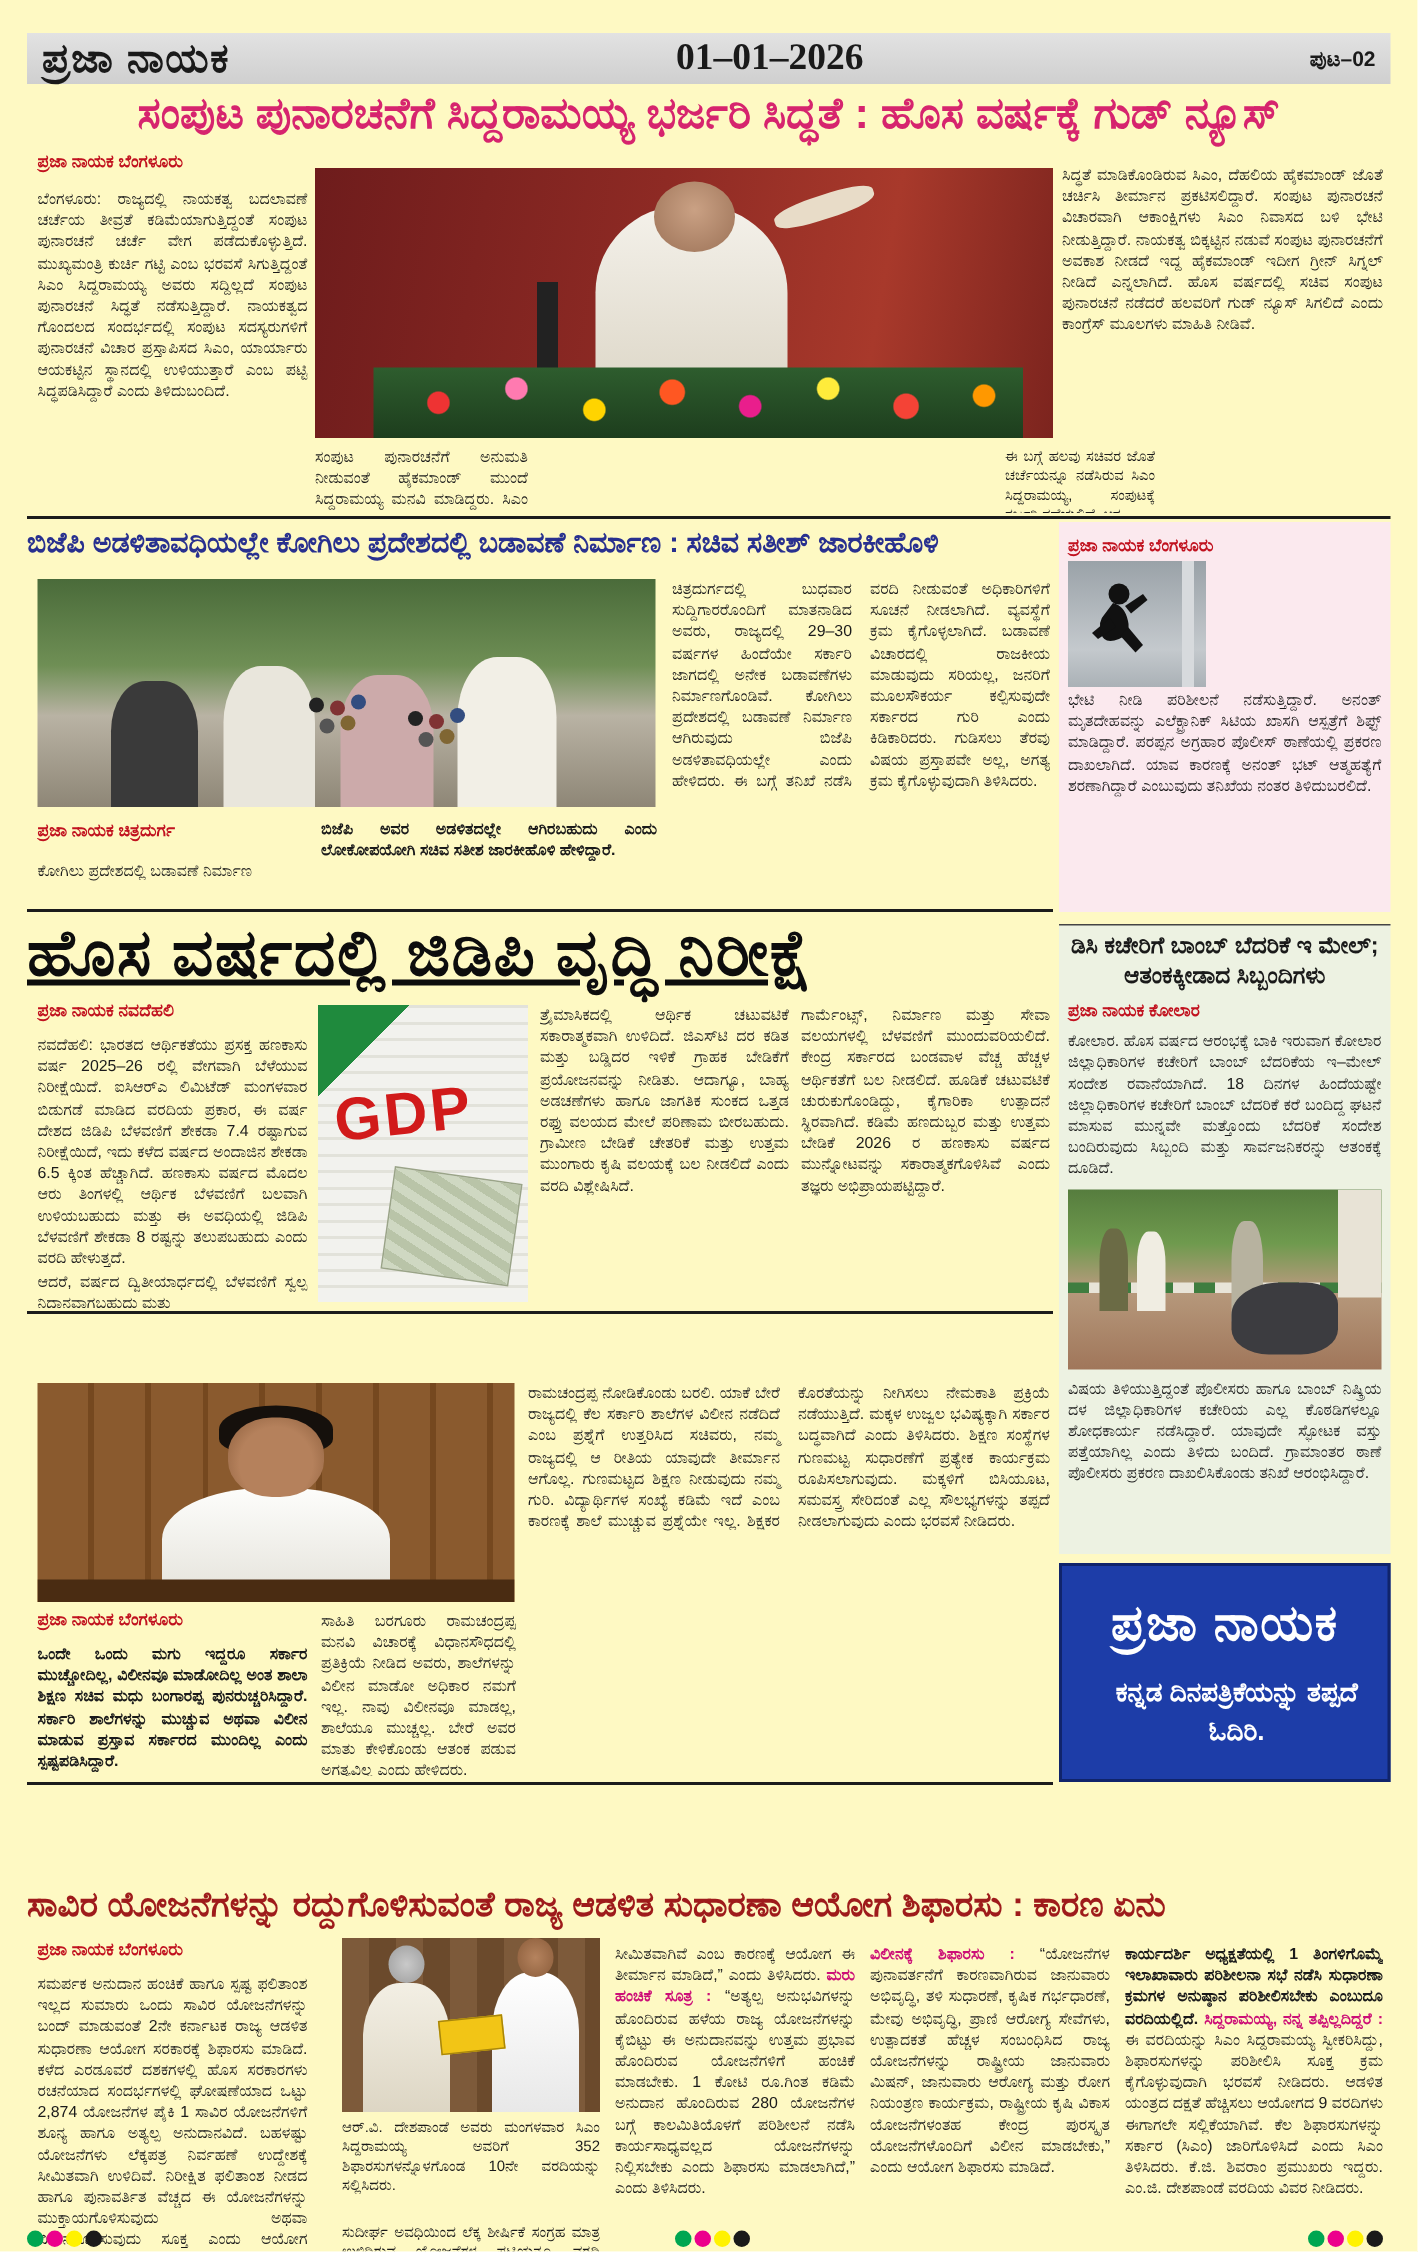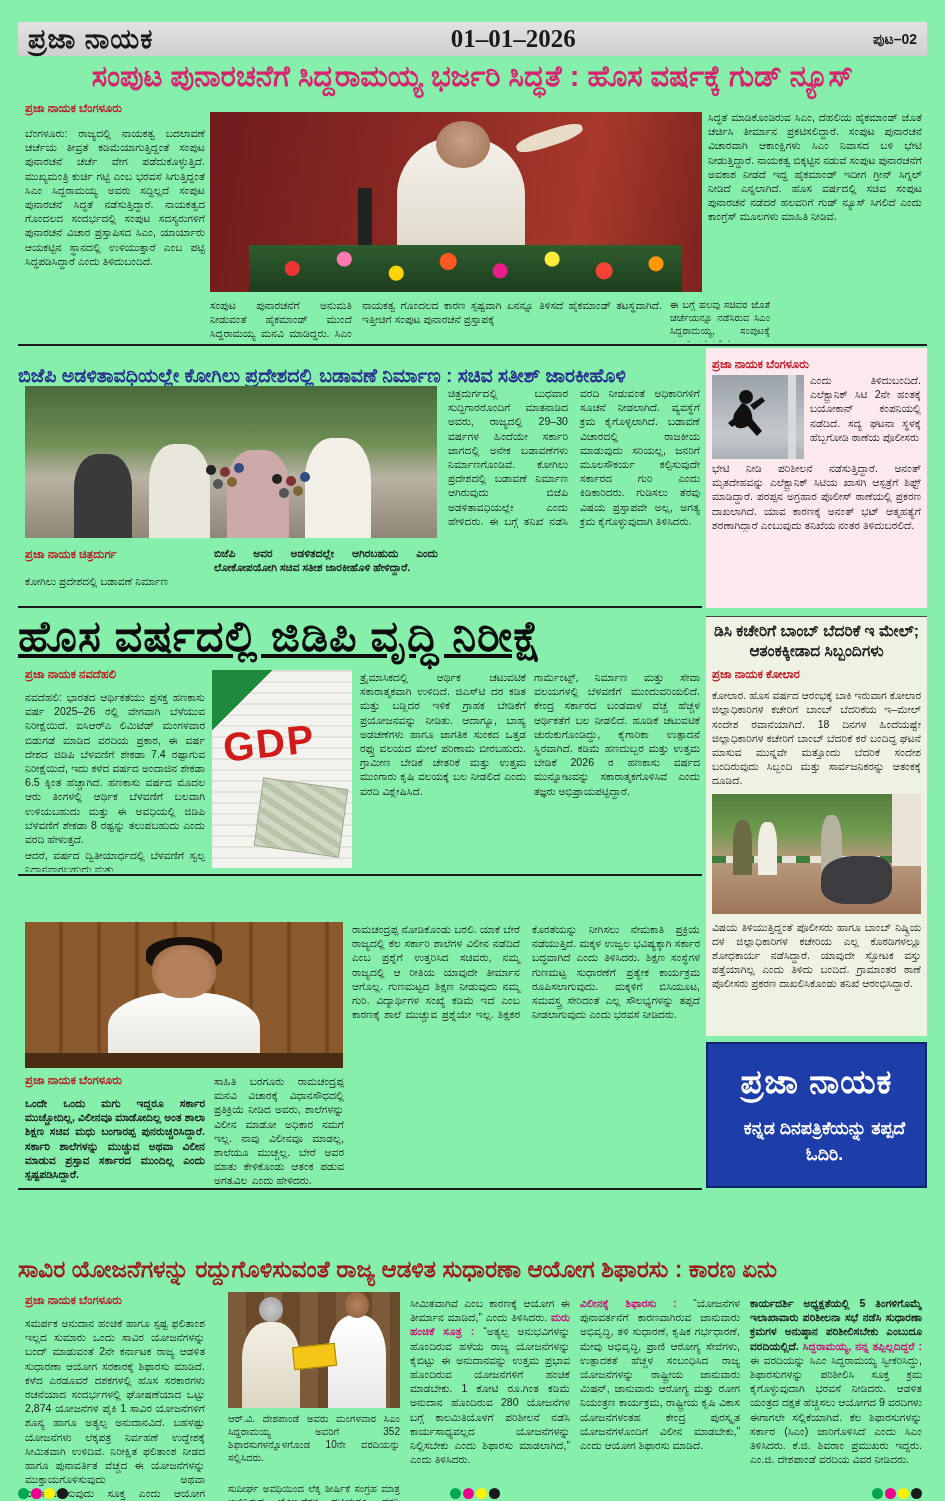--- a/index.html
+++ b/index.html
@@ -1,16 +1,16 @@
 <!DOCTYPE html>
 <html><head>
 <meta charset="utf-8">
 <style>
   html,body{margin:0;padding:0;background:#ffffff;}
-  #page{position:relative;width:945px;height:1501px;background:#86efac;
+  #page{position:relative;width:945px;height:1501px;background:#fef9c3;
         font-family:"Liberation Sans","DejaVu Sans",sans-serif;color:#1a1a1a;overflow:hidden;}
   .abs{position:absolute;}
   .just{text-align:justify;}
   .body-txt{font-size:10.6px;line-height:1.34;overflow:hidden;}
   .byline{font-weight:bold;font-size:11.5px;}
   .bold{font-weight:bold;}
   .center{text-align:center;}
   .sect{border-bottom:2px solid #1c1c1c;}
   .two-col{column-count:2;column-gap:12px;}
   .dot{display:inline-block;width:11px;height:11px;border-radius:50%;margin-right:2px;vertical-align:middle;}
@@ -89,28 +89,27 @@
 
     <div class="abs ph ph1" style="left:192px;top:16px;width:492px;height:180px;">
       <div class="person"></div>
         <div class="head"></div>
         <div class="hand"></div>
         <div class="mic"></div>
         <div class="flowers"></div>
     </div>
 
     <div class="abs body-txt just" style="left:192px;top:202px;width:142px;height:44px;">ಸಂಪುಟ ಪುನಾರಚನೆಗೆ ಅನುಮತಿ ನೀಡುವಂತೆ ಹೈಕಮಾಂಡ್ ಮುಂದೆ ಸಿದ್ದರಾಮಯ್ಯ ಮನವಿ ಮಾಡಿದ್ದರು. ಸಿಎಂ ಹಾಗೂ ಡಿಸಿಎಂ ನಡುವಿನ</div>
-    <div class="abs body-txt just" style="left:344px;top:202px;width:300px;height:44px;">ನಾಯಕತ್ವ ಗೊಂದಲದ ಕಾರಣ ಸ್ಪಷ್ಟವಾಗಿ ಏನನ್ನೂ ತಿಳಿಸದೆ ಹೈಕಮಾಂಡ್ ತಟಸ್ಥವಾಗಿದೆ. ಇತ್ತೀಚಿಗೆ ಸಂಪುಟ ಪುನಾರಚನೆ ಪ್ರಸ್ತಾಪಕ್ಕೆ</div>
     <div class="abs body-txt just" style="left:652px;top:202px;width:100px;height:44px;font-size:9.8px;">ಈ ಬಗ್ಗೆ ಹಲವು ಸಚಿವರ ಜೊತೆ ಚರ್ಚೆಯನ್ನೂ ನಡೆಸಿರುವ ಸಿಎಂ ಸಿದ್ದರಾಮಯ್ಯ, ಸಂಪುಟಕ್ಕೆ ಸರ್ಜರಿ ನಡೆಯಲಿದೆ, ಆಗ</div>
 
     <div class="abs body-txt just" style="left:690px;top:14px;width:214px;height:186px;">ಸಿದ್ಧತೆ ಮಾಡಿಕೊಂಡಿರುವ ಸಿಎಂ, ದೆಹಲಿಯ ಹೈಕಮಾಂಡ್ ಜೊತೆ ಚರ್ಚಿಸಿ ತೀರ್ಮಾನ ಪ್ರಕಟಿಸಲಿದ್ದಾರೆ. ಸಂಪುಟ ಪುನಾರಚನೆ ವಿಚಾರವಾಗಿ ಆಕಾಂಕ್ಷಿಗಳು ಸಿಎಂ ನಿವಾಸದ ಬಳಿ ಭೇಟಿ ನೀಡುತ್ತಿದ್ದಾರೆ. ನಾಯಕತ್ವ ಬಿಕ್ಕಟ್ಟಿನ ನಡುವೆ ಸಂಪುಟ ಪುನಾರಚನೆಗೆ ಅವಕಾಶ ನೀಡದೆ ಇದ್ದ ಹೈಕಮಾಂಡ್ ಇದೀಗ ಗ್ರೀನ್ ಸಿಗ್ನಲ್ ನೀಡಿದೆ ಎನ್ನಲಾಗಿದೆ. ಹೊಸ ವರ್ಷದಲ್ಲಿ ಸಚಿವ ಸಂಪುಟ ಪುನಾರಚನೆ ನಡೆದರೆ ಹಲವರಿಗೆ ಗುಡ್ ನ್ಯೂಸ್ ಸಿಗಲಿದೆ ಎಂದು ಕಾಂಗ್ರೆಸ್ ಮೂಲಗಳು ಮಾಹಿತಿ ನೀಡಿವೆ.</div>
   </div>
 
   <div class="abs sect" style="left:18px;top:348px;width:684px;height:258px;">
-    <div class="abs bold" style="left: 0px; top: 17px; width: 684px; font-size: 19px; color: rgb(40, 48, 143);">ಬಿಜೆಪಿ ಅಡಳಿತಾವಧಿಯಲ್ಲೇ ಕೋಗಿಲು ಪ್ರದೇಶದಲ್ಲಿ ಬಡಾವಣೆ ನಿರ್ಮಾಣ : ಸಚಿವ ಸತೀಶ್ ಜಾರಕೀಹೊಳಿ</div>
+    <div class="abs bold" style="left: 0px; top: 4px; width: 684px; font-size: 19px; color: rgb(40, 48, 143);">ಬಿಜೆಪಿ ಅಡಳಿತಾವಧಿಯಲ್ಲೇ ಕೋಗಿಲು ಪ್ರದೇಶದಲ್ಲಿ ಬಡಾವಣೆ ನಿರ್ಮಾಣ : ಸಚಿವ ಸತೀಶ್ ಜಾರಕೀಹೊಳಿ</div>
 
     <div class="abs ph ph2" style="left:7px;top:38px;width:412px;height:152px;">
       <div class="p" style="left:12%;width:14%;height:55%;background:#3a3a3a;"></div>
       <div class="p" style="left:30%;width:15%;height:62%;background:#e9e6dc;"></div>
       <div class="p" style="left:49%;width:15%;height:58%;background:#caa;"></div>
       <div class="p" style="left:68%;width:16%;height:66%;background:#f2efe6;"></div>
       <div class="m" style="left:44%;top:52%;"></div>
       <div class="m" style="left:60%;top:58%;"></div>
     </div>
 
@@ -127,21 +126,20 @@
       <div class="ph ph3" style="float:left;width:92px;height:84px;margin:2px 6px 2px 0;">
         <svg width="92" height="84" viewBox="0 0 92 84">
           <circle cx="34" cy="22" r="7" fill="#111"></circle>
           <path d="M30 28 q8 2 10 12 q2 8 -6 12 q-10 4 -12 -4 q-2 -8 2 -12 z" fill="#111"></path>
           <path d="M28 38 l-12 10 l4 4 l12 -8 z" fill="#111"></path>
           <path d="M40 44 l10 12 l-5 5 l-10 -11 z" fill="#111"></path>
           <path d="M38 30 l12 -8 l3 4 l-11 9 z" fill="#111"></path>
           <rect x="76" y="0" width="8" height="84" fill="#d7dadd"></rect>
         </svg>
       </div>
-      <div class="body-txt just">ಎಂದು ತಿಳಿದುಬಂದಿದೆ. ಎಲೆಕ್ಟ್ರಾನಿಕ್ ಸಿಟಿ 2ನೇ ಹಂತಕ್ಕೆ ಬಯೋಕಾನ್ ಕಂಪನಿಯಲ್ಲಿ ನಡೆದಿದೆ. ಸದ್ಯ ಘಟನಾ ಸ್ಥಳಕ್ಕೆ ಹೆಬ್ಬಗೋಡಿ ಠಾಣೆಯ ಪೊಲೀಸರು</div>
     </div>
     <div class="body-txt just">ಭೇಟಿ ನೀಡಿ ಪರಿಶೀಲನೆ ನಡೆಸುತ್ತಿದ್ದಾರೆ. ಅನಂತ್ ಮೃತದೇಹವನ್ನು ಎಲೆಕ್ಟ್ರಾನಿಕ್ ಸಿಟಿಯ ಖಾಸಗಿ ಆಸ್ಪತ್ರೆಗೆ ಶಿಫ್ಟ್ ಮಾಡಿದ್ದಾರೆ. ಪರಪ್ಪನ ಅಗ್ರಹಾರ ಪೊಲೀಸ್ ಠಾಣೆಯಲ್ಲಿ ಪ್ರಕರಣ ದಾಖಲಾಗಿದೆ. ಯಾವ ಕಾರಣಕ್ಕೆ ಅನಂತ್ ಭಟ್ ಆತ್ಮಹತ್ಯೆಗೆ ಶರಣಾಗಿದ್ದಾರೆ ಎಂಬುವುದು ತನಿಖೆಯ ನಂತರ ತಿಳಿದುಬರಲಿದೆ.</div>
   </div>
 
   <div class="abs sect" style="left:18px;top:612px;width:684px;height:262px;">
     <div class="abs bold" style="left:0;top:0;width:684px;font-size:43px;letter-spacing:1px;color:#0d0d0d;text-decoration:underline;">ಹೊಸ ವರ್ಷದಲ್ಲಿ ಜಿಡಿಪಿ ವೃದ್ಧಿ ನಿರೀಕ್ಷೆ</div>
     <div class="abs byline" style="left: 7px; top: 56px; color: rgb(193, 18, 31);">ಪ್ರಜಾ ನಾಯಕ ನವದೆಹಲಿ</div>
     <div class="abs body-txt just" style="left:7px;top:78px;width:180px;height:158px;">ನವದೆಹಲಿ: ಭಾರತದ ಆರ್ಥಿಕತೆಯು ಪ್ರಸಕ್ತ ಹಣಕಾಸು ವರ್ಷ 2025–26 ರಲ್ಲಿ ವೇಗವಾಗಿ ಬೆಳೆಯುವ ನಿರೀಕ್ಷೆಯಿದೆ. ಐಸಿಆರ್‌ಎ ಲಿಮಿಟೆಡ್ ಮಂಗಳವಾರ ಬಿಡುಗಡೆ ಮಾಡಿದ ವರದಿಯ ಪ್ರಕಾರ, ಈ ವರ್ಷ ದೇಶದ ಜಿಡಿಪಿ ಬೆಳವಣಿಗೆ ಶೇಕಡಾ 7.4 ರಷ್ಟಾಗುವ ನಿರೀಕ್ಷೆಯಿದೆ, ಇದು ಕಳೆದ ವರ್ಷದ ಅಂದಾಜಿನ ಶೇಕಡಾ 6.5 ಕ್ಕಿಂತ ಹೆಚ್ಚಾಗಿದೆ. ಹಣಕಾಸು ವರ್ಷದ ಮೊದಲ ಆರು ತಿಂಗಳಲ್ಲಿ ಆರ್ಥಿಕ ಬೆಳವಣಿಗೆ ಬಲವಾಗಿ ಉಳಿಯಬಹುದು ಮತ್ತು ಈ ಅವಧಿಯಲ್ಲಿ ಜಿಡಿಪಿ ಬೆಳವಣಿಗೆ ಶೇಕಡಾ 8 ರಷ್ಟನ್ನು ತಲುಪಬಹುದು ಎಂದು ವರದಿ ಹೇಳುತ್ತದೆ.</div>
     <div class="abs body-txt just" style="left:7px;top:236px;width:180px;height:24px;">ಆದರೆ, ವರ್ಷದ ದ್ವಿತೀಯಾರ್ಧದಲ್ಲಿ ಬೆಳವಣಿಗೆ ಸ್ವಲ್ಪ ನಿಧಾನವಾಗಬಹುದು ಮತ್ತು</div>
 
@@ -210,21 +208,21 @@
       <span class="subhead-mag" style="color: rgb(204, 15, 119);">ಮರು ಹಂಚಿಕೆ ಸೂತ್ರ : </span>
       <span>“ಅತ್ಯಲ್ಪ ಅನುಭವಿಗಳನ್ನು ಹೊಂದಿರುವ ಹಳೆಯ ರಾಜ್ಯ ಯೋಜನೆಗಳನ್ನು ಕೈಬಿಟ್ಟು ಈ ಅನುದಾನವನ್ನು ಉತ್ತಮ ಪ್ರಭಾವ ಹೊಂದಿರುವ ಯೋಜನೆಗಳಿಗೆ ಹಂಚಿಕೆ ಮಾಡಬೇಕು. 1 ಕೋಟಿ ರೂ.ಗಿಂತ ಕಡಿಮೆ ಅನುದಾನ ಹೊಂದಿರುವ 280 ಯೋಜನೆಗಳ ಬಗ್ಗೆ ಕಾಲಮಿತಿಯೊಳಗೆ ಪರಿಶೀಲನೆ ನಡೆಸಿ ಕಾರ್ಯಸಾಧ್ಯವಲ್ಲದ ಯೋಜನೆಗಳನ್ನು ನಿಲ್ಲಿಸಬೇಕು ಎಂದು ಶಿಫಾರಸು ಮಾಡಲಾಗಿದೆ,” ಎಂದು ತಿಳಿಸಿದರು. </span>
     </div>
 
     <div class="abs body-txt just" style="left:562px;top:40px;width:160px;height:248px;">
       <span class="subhead-mag" style="color: rgb(204, 15, 119);">ವಿಲೀನಕ್ಕೆ ಶಿಫಾರಸು : </span>
       <span>“ಯೋಜನೆಗಳ ಪುನಾವರ್ತನೆಗೆ ಕಾರಣವಾಗಿರುವ ಜಾನುವಾರು ಅಭಿವೃದ್ಧಿ, ತಳಿ ಸುಧಾರಣೆ, ಕೃಷಿಕ ಗರ್ಭಧಾರಣೆ, ಮೇವು ಅಭಿವೃದ್ಧಿ, ಪ್ರಾಣಿ ಆರೋಗ್ಯ ಸೇವೆಗಳು, ಉತ್ಪಾದಕತೆ ಹೆಚ್ಚಳ ಸಂಬಂಧಿಸಿದ ರಾಜ್ಯ ಯೋಜನೆಗಳನ್ನು ರಾಷ್ಟ್ರೀಯ ಜಾನುವಾರು ಮಿಷನ್, ಜಾನುವಾರು ಆರೋಗ್ಯ ಮತ್ತು ರೋಗ ನಿಯಂತ್ರಣ ಕಾರ್ಯಕ್ರಮ, ರಾಷ್ಟ್ರೀಯ ಕೃಷಿ ವಿಕಾಸ ಯೋಜನೆಗಳಂತಹ ಕೇಂದ್ರ ಪುರಸ್ಕೃತ ಯೋಜನೆಗಳೊಂದಿಗೆ ವಿಲೀನ ಮಾಡಬೇಕು,” ಎಂದು ಆಯೋಗ ಶಿಫಾರಸು ಮಾಡಿದೆ. </span>
     </div>
 
     <div class="abs body-txt just" style="left:732px;top:40px;width:172px;height:248px;">
-      <span class="bold">ಕಾರ್ಯದರ್ಶಿ ಅಧ್ಯಕ್ಷತೆಯಲ್ಲಿ 5 ತಿಂಗಳಿಗೊಮ್ಮೆ ಇಲಾಖಾವಾರು ಪರಿಶೀಲನಾ ಸಭೆ ನಡೆಸಿ ಸುಧಾರಣಾ ಕ್ರಮಗಳ ಅನುಷ್ಠಾನ ಪರಿಶೀಲಿಸಬೇಕು ಎಂಬುದೂ ವರದಿಯಲ್ಲಿದೆ. </span>
+      <span class="bold">ಕಾರ್ಯದರ್ಶಿ ಅಧ್ಯಕ್ಷತೆಯಲ್ಲಿ 1 ತಿಂಗಳಿಗೊಮ್ಮೆ ಇಲಾಖಾವಾರು ಪರಿಶೀಲನಾ ಸಭೆ ನಡೆಸಿ ಸುಧಾರಣಾ ಕ್ರಮಗಳ ಅನುಷ್ಠಾನ ಪರಿಶೀಲಿಸಬೇಕು ಎಂಬುದೂ ವರದಿಯಲ್ಲಿದೆ. </span>
       <span class="subhead-mag" style="color: rgb(204, 15, 119);">ಸಿದ್ದರಾಮಯ್ಯ, ನನ್ನ ತಪ್ಪಿಲ್ಲದಿದ್ದರೆ : </span>
       <span>ಈ ವರದಿಯನ್ನು ಸಿಎಂ ಸಿದ್ದರಾಮಯ್ಯ ಸ್ವೀಕರಿಸಿದ್ದು, ಶಿಫಾರಸುಗಳನ್ನು ಪರಿಶೀಲಿಸಿ ಸೂಕ್ತ ಕ್ರಮ ಕೈಗೊಳ್ಳುವುದಾಗಿ ಭರವಸೆ ನೀಡಿದರು. ಆಡಳಿತ ಯಂತ್ರದ ದಕ್ಷತೆ ಹೆಚ್ಚಿಸಲು ಆಯೋಗದ 9 ವರದಿಗಳು ಈಗಾಗಲೇ ಸಲ್ಲಿಕೆಯಾಗಿವೆ. ಕೆಲ ಶಿಫಾರಸುಗಳನ್ನು ಸರ್ಕಾರ (ಸಿಎಂ) ಜಾರಿಗೊಳಿಸಿದೆ ಎಂದು ಸಿಎಂ ತಿಳಿಸಿದರು. ಕೆ.ಜಿ. ಶಿವರಾಂ ಪ್ರಮುಖರು ಇದ್ದರು. ಎಂ.ಜಿ. ದೇಶಪಾಂಡೆ ವರದಿಯ ವಿವರ ನೀಡಿದರು. </span>
     </div>
   </div>
 
   <div class="abs" style="left:18px;top:1484px;"><span class="dot" style="background-color: rgb(0, 166, 81);"></span><span class="dot" style="background-color: rgb(236, 0, 140);"></span><span class="dot" style="background-color: rgb(255, 242, 0);"></span><span class="dot" style="background-color: rgb(26, 26, 26);"></span></div>
   <div class="abs" style="left:450px;top:1484px;"><span class="dot" style="background-color: rgb(0, 166, 81);"></span><span class="dot" style="background-color: rgb(236, 0, 140);"></span><span class="dot" style="background-color: rgb(255, 242, 0);"></span><span class="dot" style="background-color: rgb(26, 26, 26);"></span></div>
   <div class="abs" style="left:872px;top:1484px;"><span class="dot" style="background-color: rgb(0, 166, 81);"></span><span class="dot" style="background-color: rgb(236, 0, 140);"></span><span class="dot" style="background-color: rgb(255, 242, 0);"></span><span class="dot" style="background-color: rgb(26, 26, 26);"></span></div>
 
 </div>

